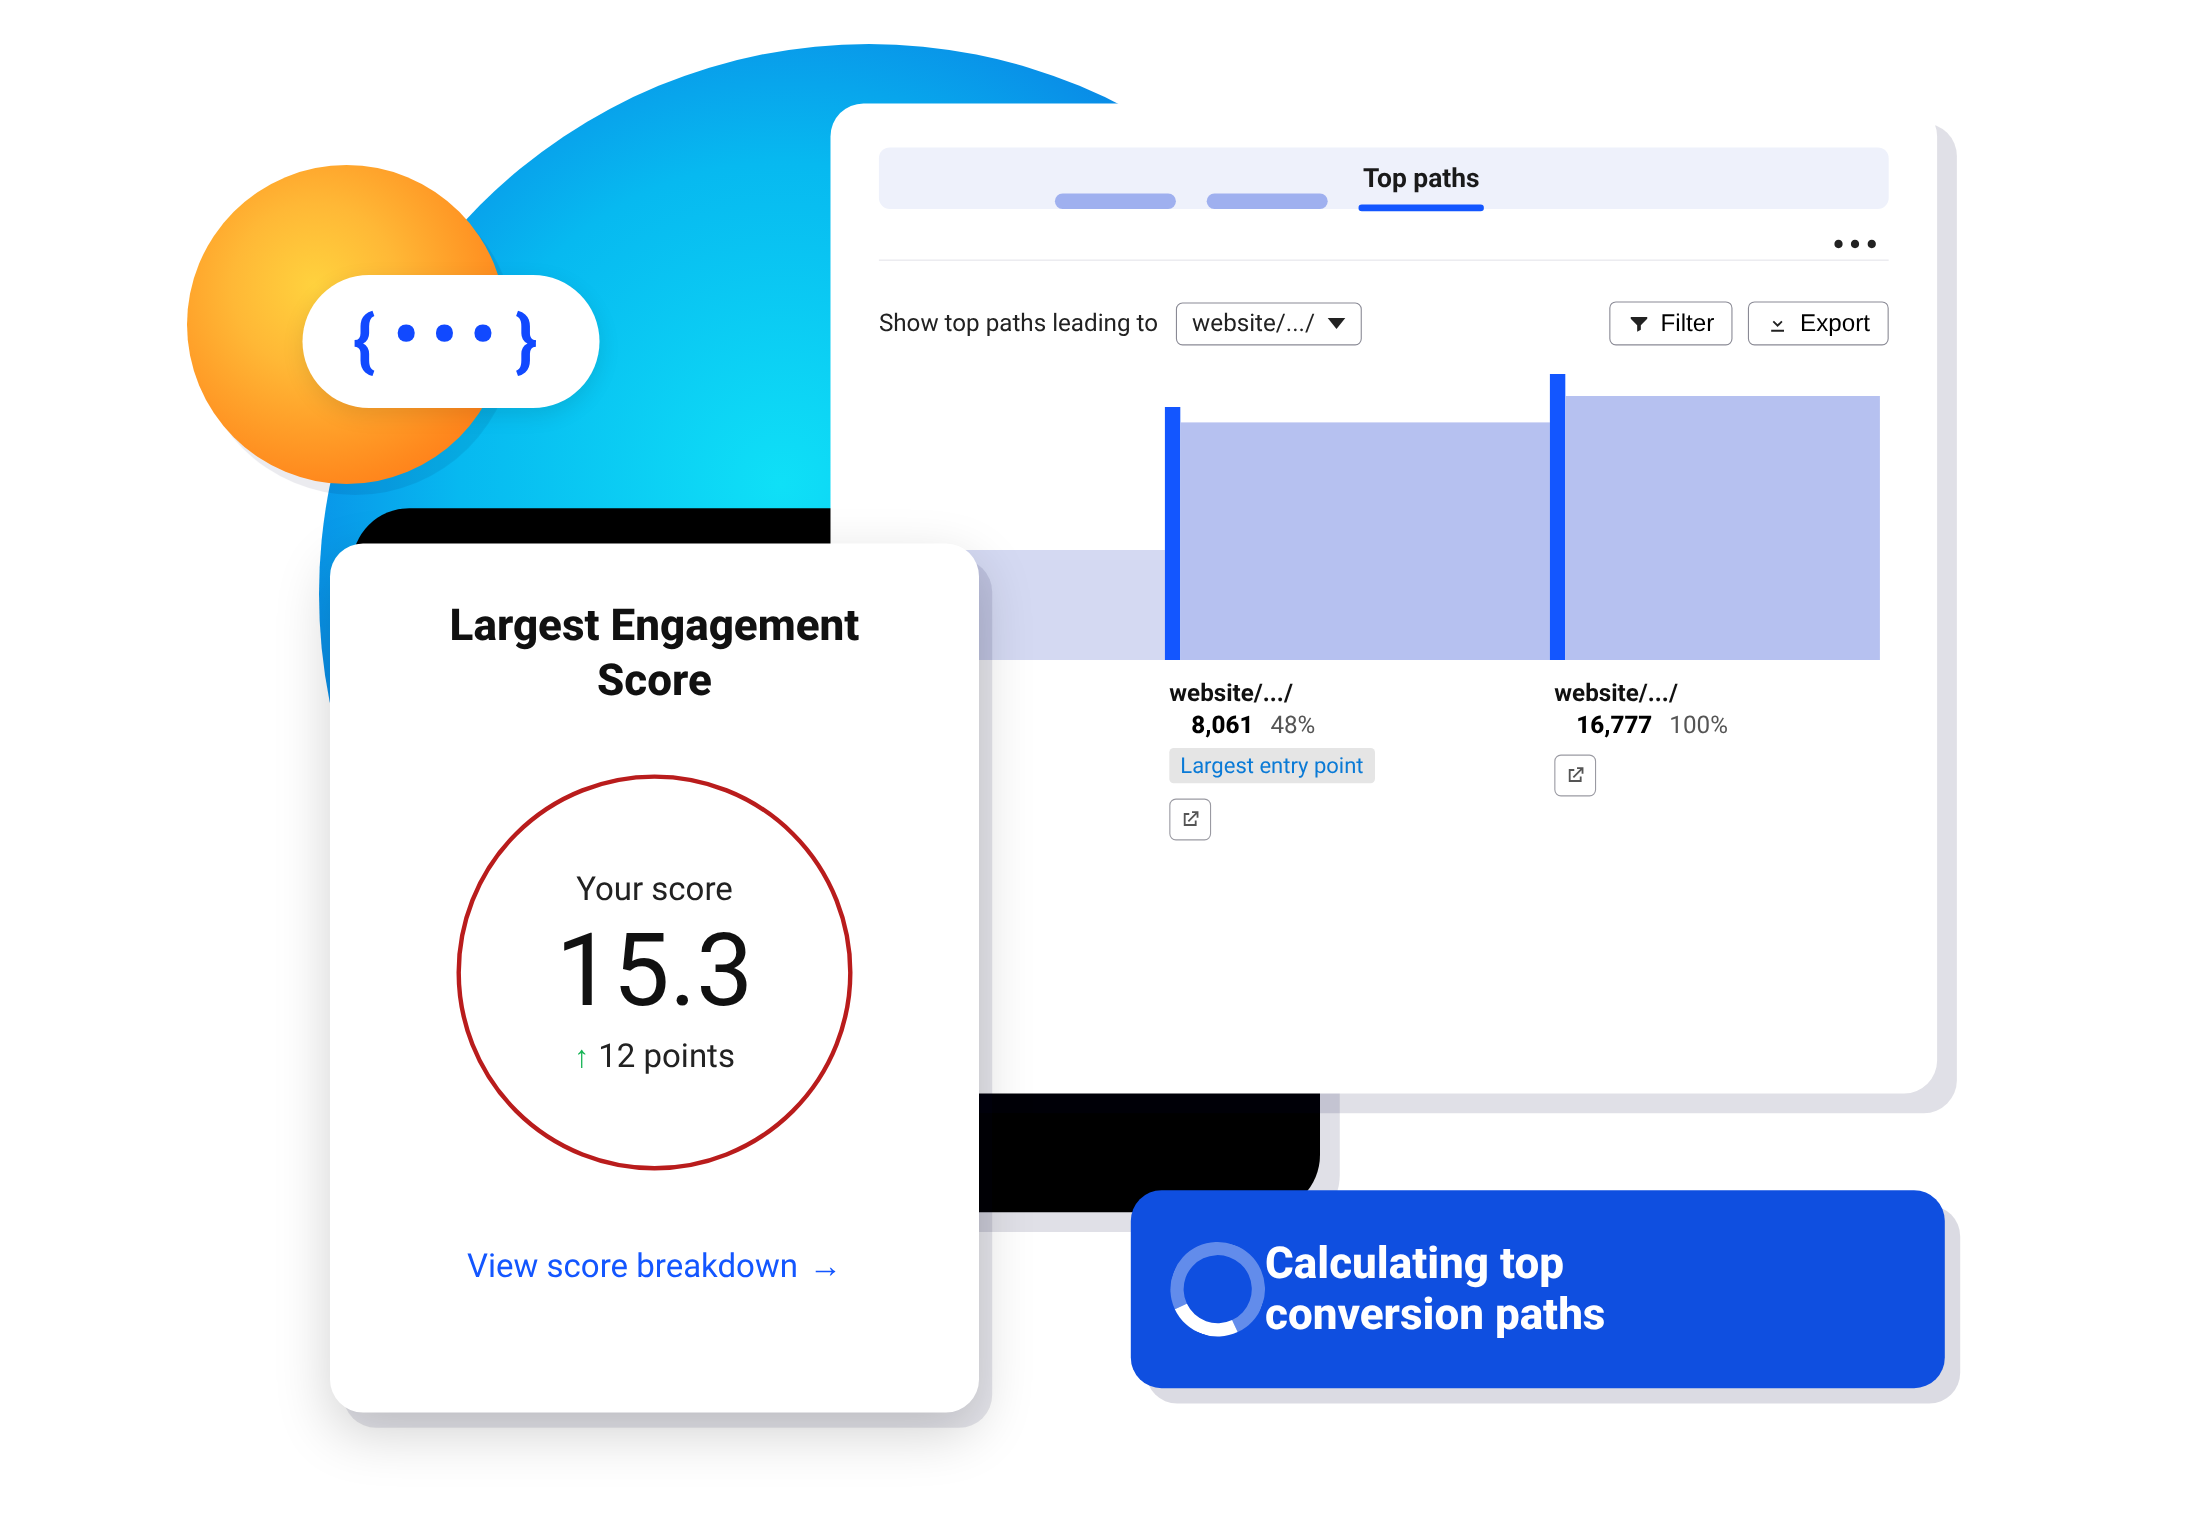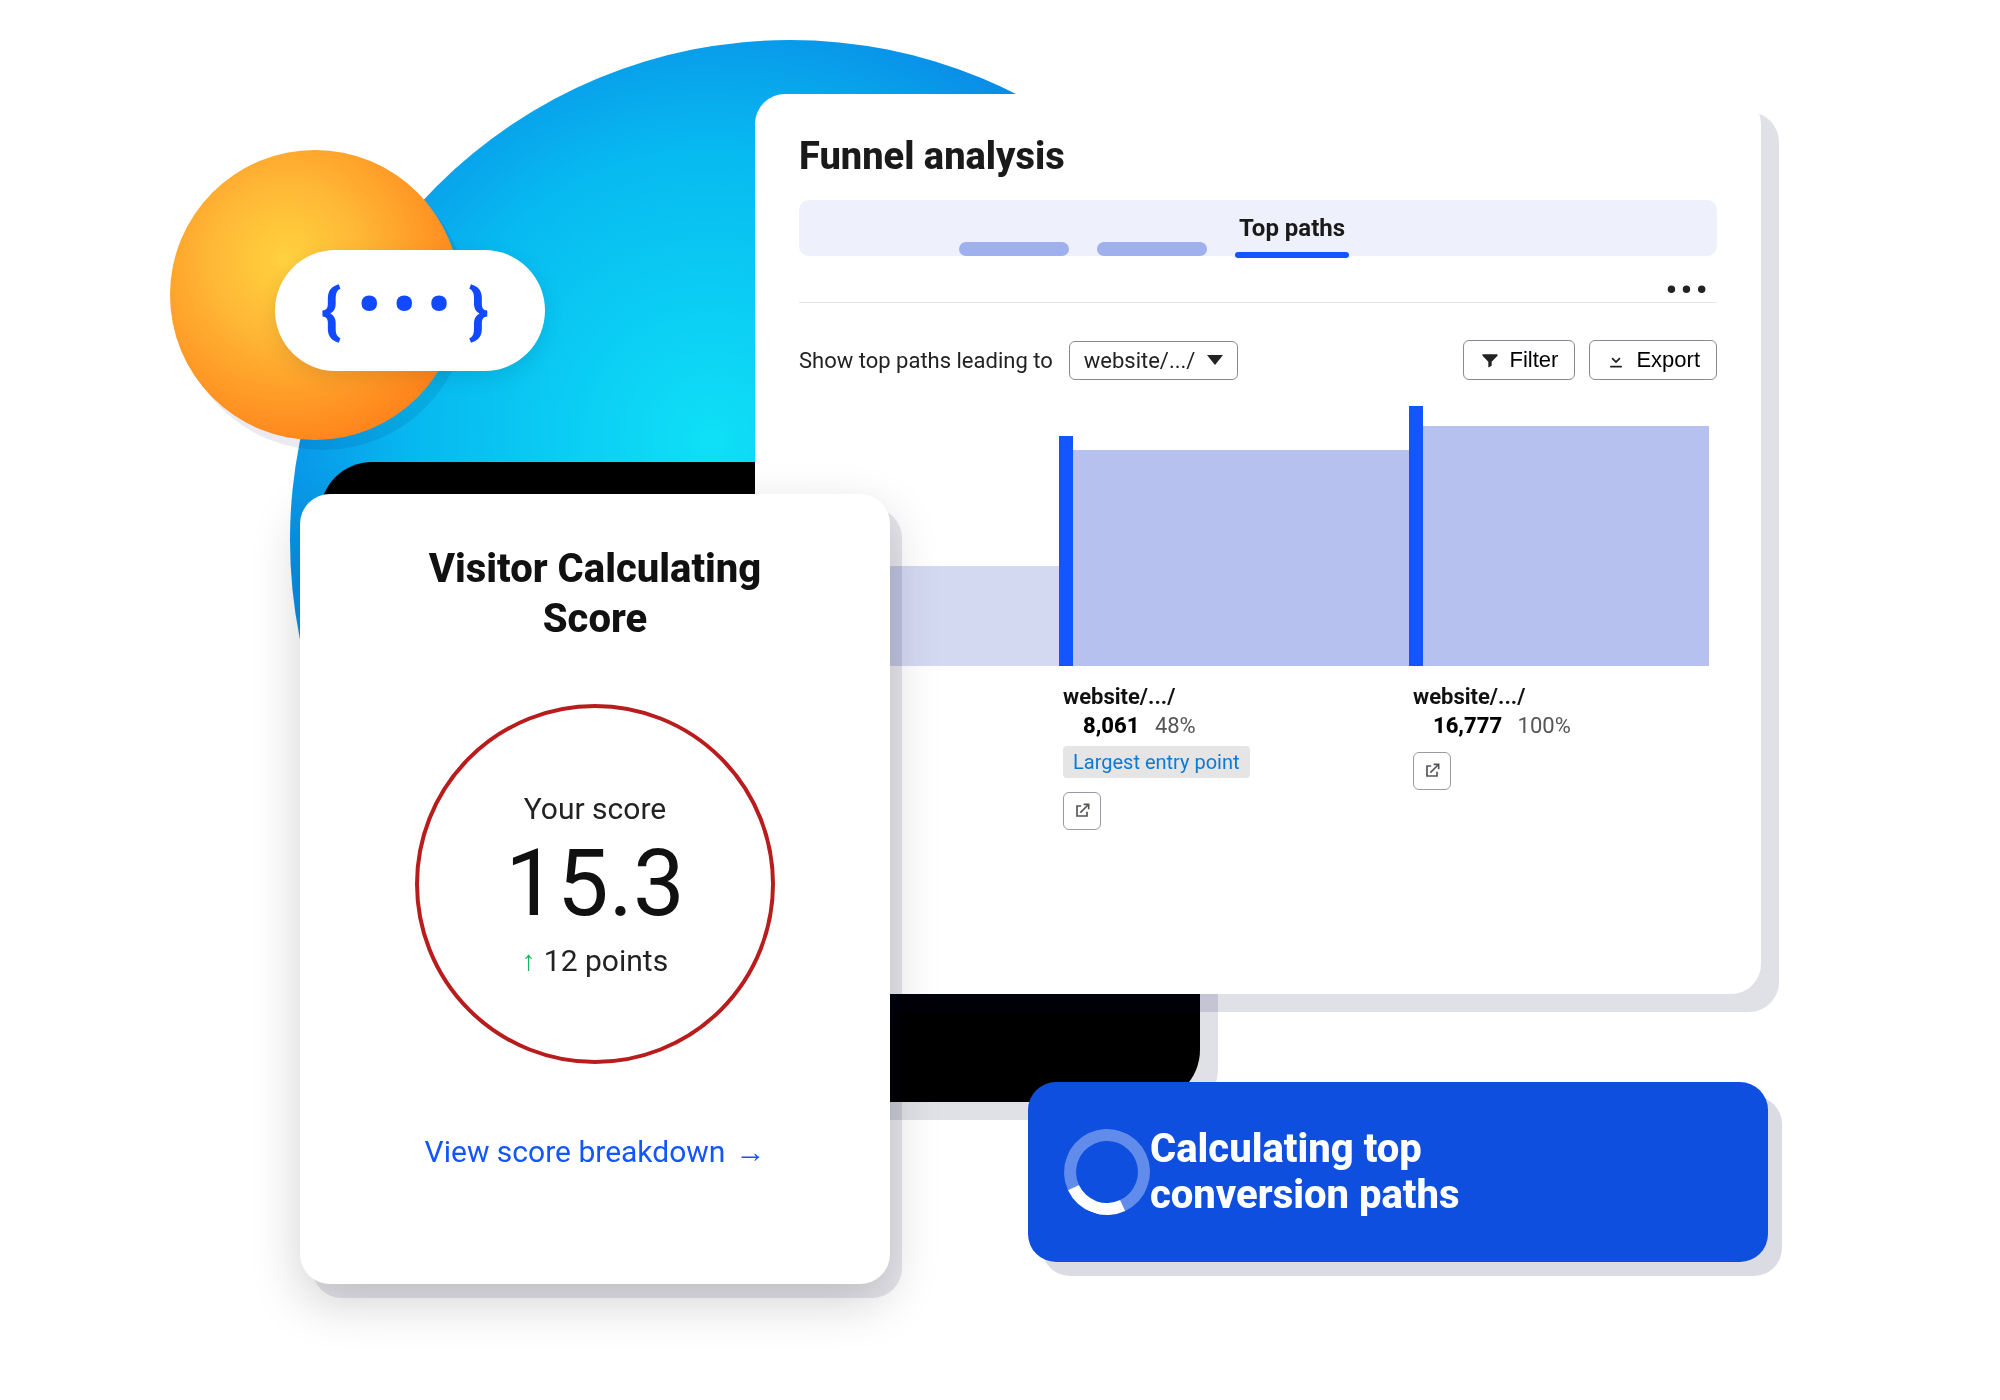--- a/index.html
+++ b/index.html
@@ -299,21 +299,20 @@
 
 <div class="braces-bubble">
   <span>{</span>
   <span class="dots">•••</span>
   <span>}</span>
 </div>
 
 <div class="tablet"></div>
 
 <div class="funnel-card">
-  <div class="funnel-title">Funnel analysis</div>
 
   <div style="position:relative;">
     <div class="tabbar">
       <div class="tab-pill"></div>
       <div class="tab-pill"></div>
       <div class="tab-active">Top paths</div>
     </div>
     <div class="more-dots">•••</div>
   </div>
 
@@ -388,21 +387,21 @@
               <path fill="#555" d="M14 3h7v7h-2V6.4l-8.3 8.3-1.4-1.4L17.6 5H14V3zM5 5h6v2H7v10h10v-4h2v6H5V5z"></path>
             </svg>
         </div>
       </div>
     </div>
   </div>
 </div>
 
 <div class="score-card">
   <div class="score-title">
-    <span>Visitor Calculating</span><br>
+    <span>Largest Engagement</span><br>
     <span>Score</span>
   </div>
   <div class="score-ring">
     <div class="score-label">Your score</div>
     <div class="score-value">15.3</div>
     <div class="score-delta">
       <span class="up">↑</span>
       <span>12 points</span>
     </div>
   </div>

